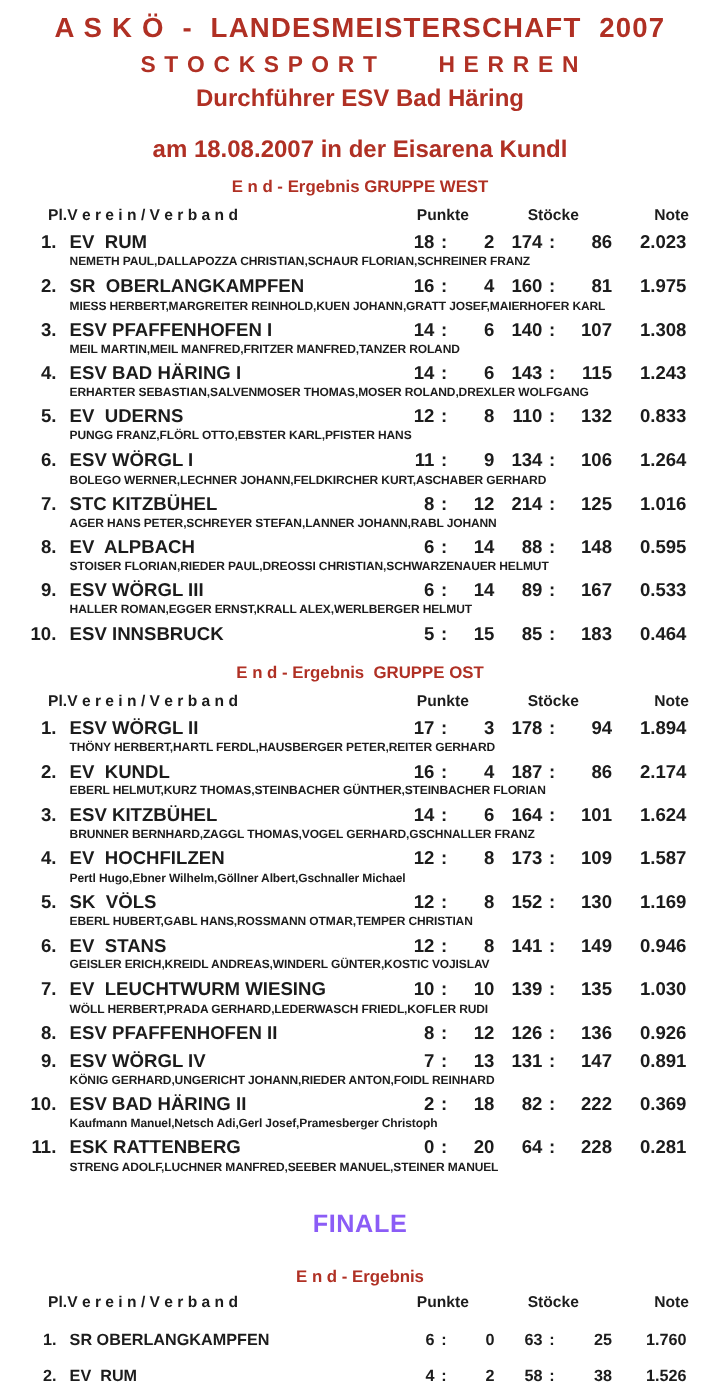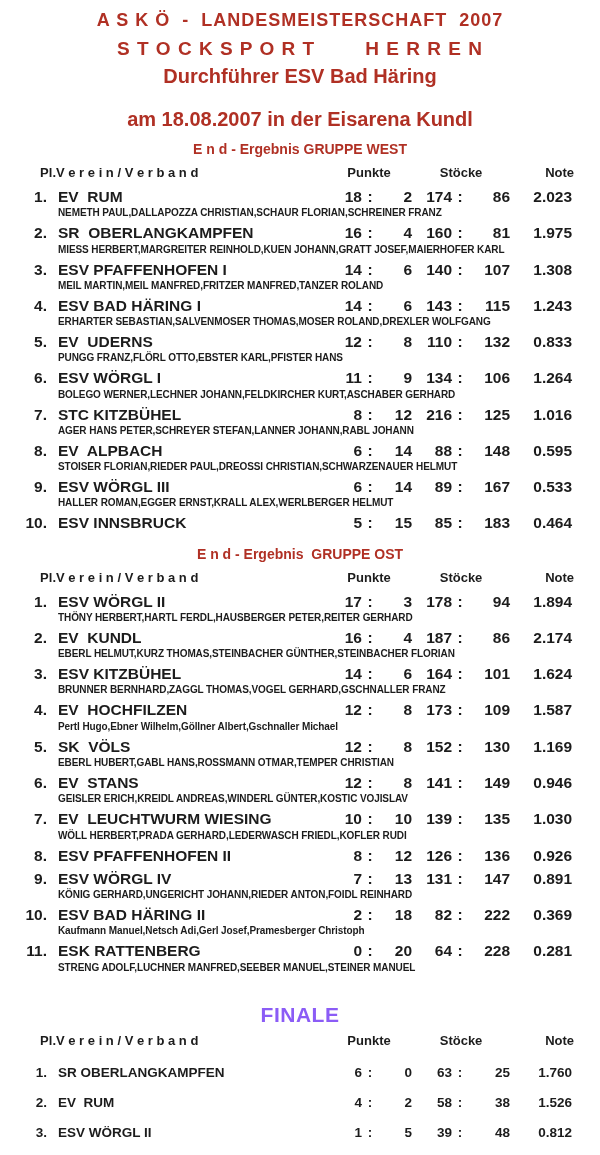--- a/index.html
+++ b/index.html
@@ -13,21 +13,21 @@
     font-family: "Liberation Sans", "DejaVu Sans", sans-serif;
     color: #1c1c1c;
     overflow: hidden;
   }
   .page { width: 600px; }
 
   
   .doc-header { text-align: center; color: #B03024; }
   .t1 {
     margin-top: 10px;
-    font-size: 18px;
+    font-size: 23px;
     font-weight: bold;
     letter-spacing: 1px;
     white-space: pre;
   }
   .t2 {
     margin-top: 7px;
     font-size: 19px;
     font-weight: bold;
     letter-spacing: 1px;
     white-space: pre;
@@ -249,21 +249,21 @@
         <tr class="players-row">
           <td class="cell-pl-empty"></td>
           <td class="cell-players" colspan="8">BOLEGO WERNER,LECHNER JOHANN,FELDKIRCHER KURT,ASCHABER GERHARD</td>
         </tr>
         <tr class="team-row">
           <td class="cell-pl">7.</td>
           <td class="cell-team">STC KITZBÜHEL</td>
           <td class="cell-num">8</td>
           <td class="cell-sep">:</td>
           <td class="cell-num">12</td>
-          <td class="cell-num">216</td>
+          <td class="cell-num">214</td>
           <td class="cell-sep">:</td>
           <td class="cell-num">125</td>
           <td class="cell-note">1.016</td>
         </tr>
         <tr class="players-row">
           <td class="cell-pl-empty"></td>
           <td class="cell-players" colspan="8">AGER HANS PETER,SCHREYER STEFAN,LANNER JOHANN,RABL JOHANN</td>
         </tr>
         <tr class="team-row">
           <td class="cell-pl">8.</td>
@@ -491,20 +491,21 @@
           <td class="cell-note">0.281</td>
         </tr>
         <tr class="players-row">
           <td class="cell-pl-empty"></td>
           <td class="cell-players" colspan="8">STRENG ADOLF,LUCHNER MANFRED,SEEBER MANUEL,STEINER MANUEL</td>
         </tr>
       </tbody>
   </table>
 
   <div class="finale-title">FINALE</div>
+  <div class="finale-heading">E n d - Ergebnis</div>
 
   <table class="results finale-results">
     <colgroup>
       <col class="c-pl">
         <col class="c-team">
         <col class="c-p1">
         <col class="c-sep1">
         <col class="c-p2">
       <col class="c-s1">
         <col class="c-sep2">

